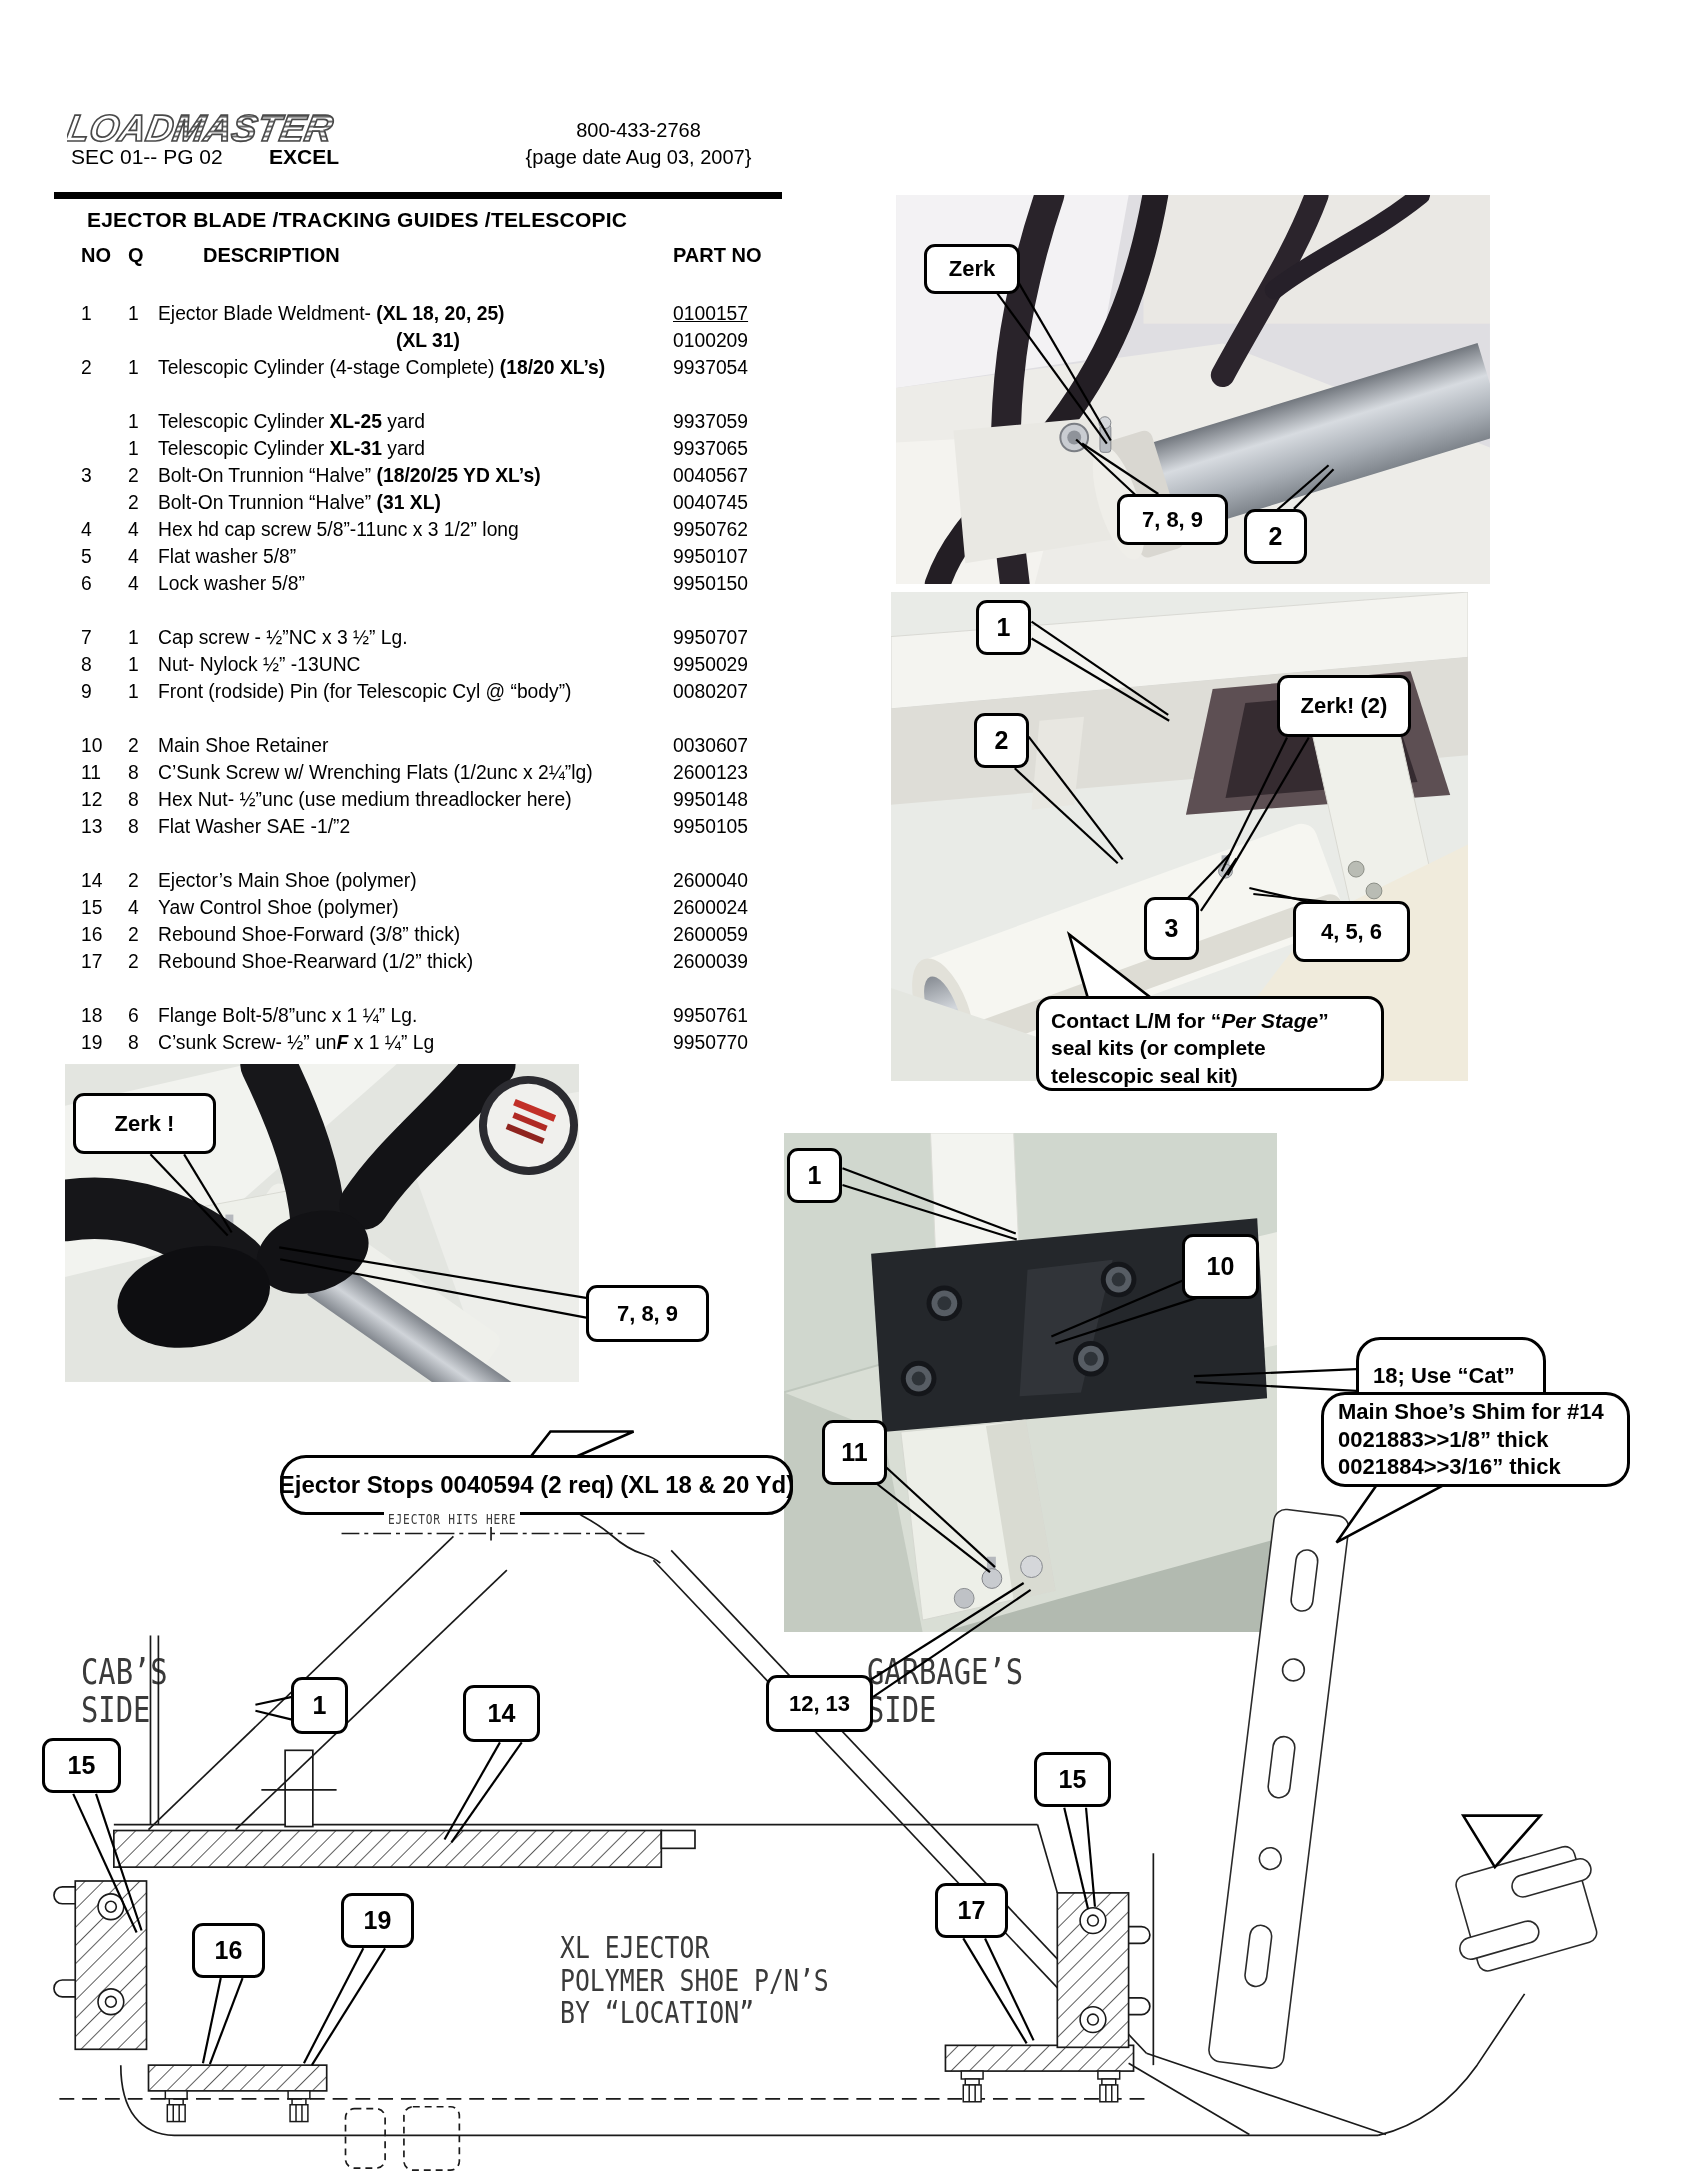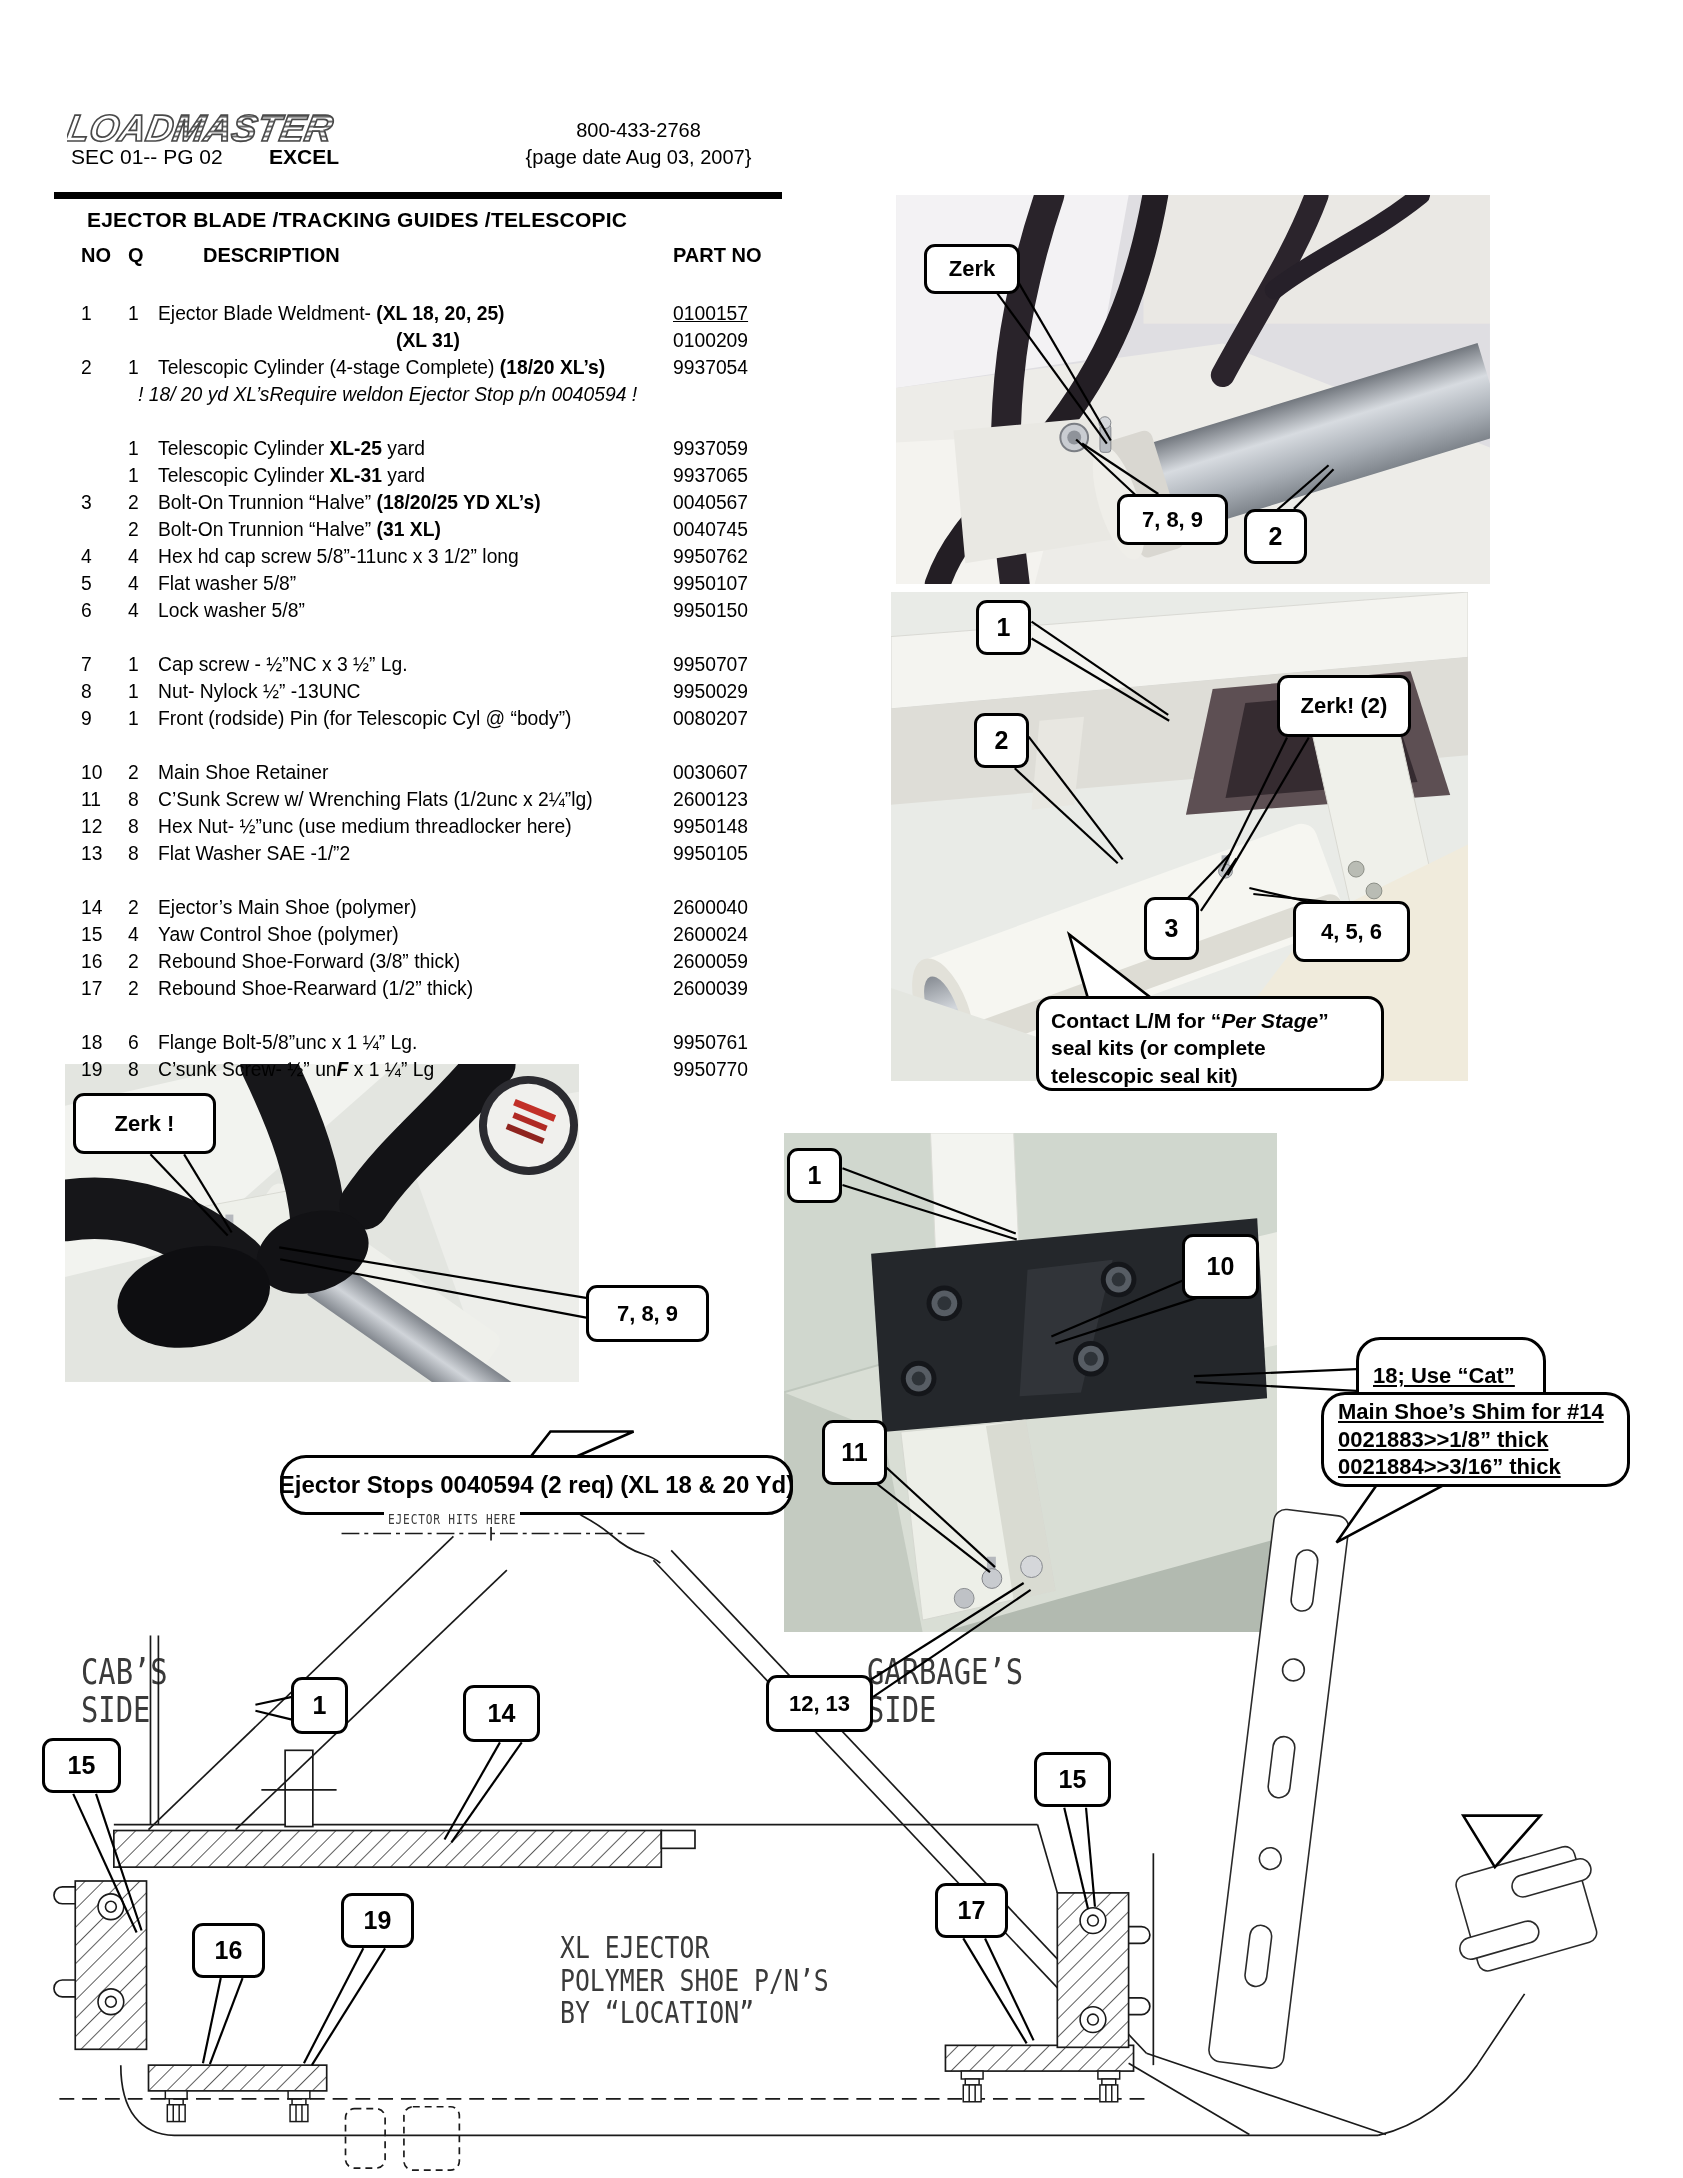--- a/index.html
+++ b/index.html
@@ -28,21 +28,21 @@
   
   .overlay{position:absolute;left:0;top:0;z-index:4;pointer-events:none;}
   
   .co{position:absolute;z-index:5;background:#fff;border:3px solid #000;border-radius:11px;
       display:flex;align-items:center;justify-content:center;font-weight:bold;text-align:center;
       box-sizing:border-box;}
   .co.num{font-size:25px;}
   .co.txt{font-size:22px;}
   .co.stadium{border-radius:26px;font-size:24px;white-space:nowrap;}
   .co.block{flex-direction:column;align-items:flex-start;justify-content:center;text-align:left;
-            padding:4px 14px;font-size:22px;line-height:1.25;border-radius:24px;text-decoration:underline;}
+            padding:4px 14px;font-size:22px;line-height:1.25;border-radius:24px;}
   .co.contact{flex-direction:row;flex-wrap:wrap;align-items:flex-start;justify-content:flex-start;
               text-align:left;padding:8px 12px;font-size:21px;line-height:1.3;border-radius:16px;display:block;}
   
   .draft{position:absolute;z-index:3;font-family:"DejaVu Sans Mono",monospace;color:#3a3a3a;
          transform-origin:left top;transform:scaleX(0.8);line-height:1.05;white-space:nowrap;font-weight:normal;}
   .draft.big{font-size:36px;}
   .draft.mid{font-size:31px;}
   .draft.tiny{font-size:14px;letter-spacing:1px;background:#fff;padding:0 5px;z-index:5;}
 </style>
 </head>
@@ -88,26 +88,20 @@
           <span style="left: 6px;"></span>
           <span style="left: 53px;"></span>
           <span style="left: 321px;"><span class="b" style="position: static;">(XL 31)</span></span>
           <span style="left: 598px;">0100209</span>
         </div>
         <div class="trow">
           <span style="left: 6px;">2</span>
           <span style="left: 53px;">1</span>
           <span style="left: 83px;"><span style="position: static;">Telescopic Cylinder (4-stage Complete) </span><span class="b" style="position: static;">(18/20 XL’s)</span></span>
           <span style="left: 598px;">9937054</span>
-        </div>
-        <div class="trow">
-          <span style="left: 6px;"></span>
-          <span style="left: 53px;"></span>
-          <span style="left: 63px;"><span class="i" style="position: static;">! 18/ 20 yd XL’sRequire weldon Ejector Stop p/n 0040594 !</span></span>
-          <span style="left: 598px;"></span>
         </div>
         <div class="trow"></div>
         <div class="trow">
           <span style="left: 6px;"></span>
           <span style="left: 53px;">1</span>
           <span style="left: 83px;"><span style="position: static;">Telescopic Cylinder </span><span class="b" style="position: static;">XL-25</span><span style="position: static;"> yard</span></span>
           <span style="left: 598px;">9937059</span>
         </div>
         <div class="trow">
           <span style="left: 6px;"></span>

